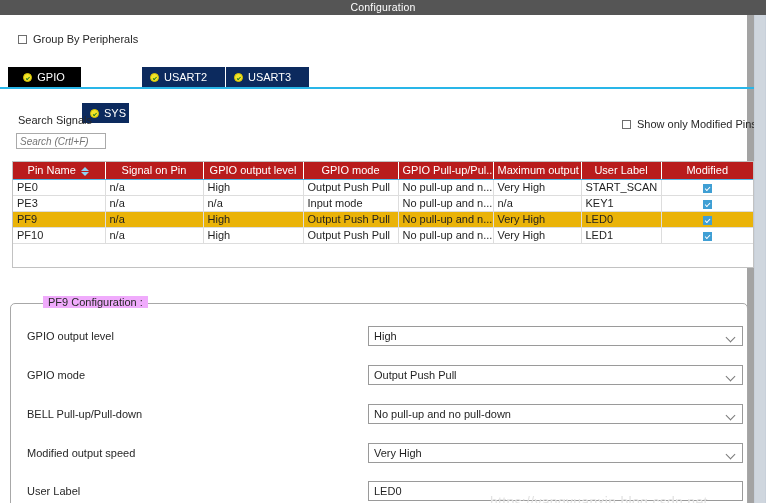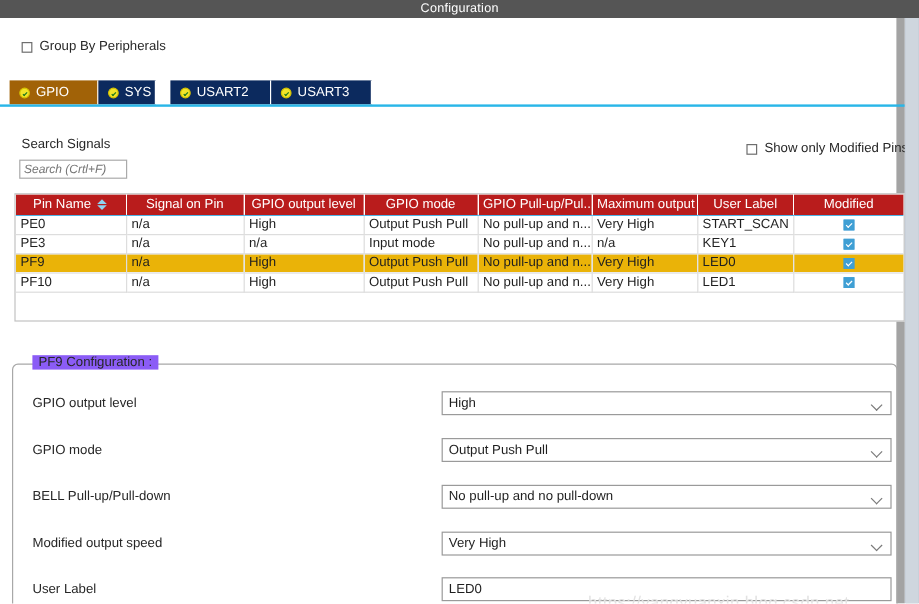--- a/index.html
+++ b/index.html
@@ -62,21 +62,21 @@
     position: absolute; top: 0; height: 20px;
     background: #0c2a5e;
     color: #ffffff;
     font-size: 11px;
     display: flex; align-items: center; gap: 5px;
     padding: 0 9px 0 8px;
     border-right: 1px solid #ffffff;
     cursor: default;
     white-space: nowrap;
   }
-  .tab.active { background: #a16207; }
+  .tab.active { background: #000000; justify-content: center; }
   .tabdot {
     width: 9px; height: 9px; border-radius: 50%;
     background: #f2e42a;
     border: 1px solid #d7c300;
     position: relative;
     flex: none;
   }
   .tabdot::after {
     content: "";
     position: absolute; left: 1.5px; top: 3.2px;
@@ -161,22 +161,22 @@
     transform: rotate(-45deg);
   }
 
   
   .groupbox {
     position: absolute; left: 10px; top: 288px; width: 738px; height: 210px;
     border: 1px solid #a8a8a8;
     border-radius: 5px;
   }
   .groupbox-title {
-    position: absolute; left: 16px; top: -8px;
-    background: #8b5cf6; padding: 0 5px;
+    position: absolute; left: 32px; top: -8px;
+    background: #f0abfc; padding: 0 5px;
     font-size: 11px; color: #272727; white-space: nowrap;
   }
   .formrow { position: absolute; left: 0; width: 100%; height: 22px; }
   .formlabel { position: absolute; left: 16px; font-size: 11px; color: #272727; white-space: nowrap; }
 
   .combo {
     position: absolute; left: 357px; width: 375px; height: 20px;
     border: 1px solid #9a9a9a; background: #ffffff;
     font-size: 11px; color: #1f1f1f;
     line-height: 18px; padding: 0 20px 0 5px;
@@ -220,21 +220,21 @@
       <span class="cbox"></span>
       <span class="cblabel">Group By Peripherals</span>
     </div>
 
     <div class="tabstrip">
       <div id="tabs-host">
           <div class="tab active" style="left: 8px; width: 74px;">
             <span class="tabdot"></span>
             <span>GPIO</span>
           </div>
-          <div class="tab" style="left: 82px; width: 48px;">
+          <div class="tab" style="left: 82px; width: 48px; margin-top: 36px;">
             <span class="tabdot"></span>
             <span>SYS</span>
           </div>
           <div class="tab" style="left: 142px; width: 84px;">
             <span class="tabdot"></span>
             <span>USART2</span>
           </div>
           <div class="tab" style="left: 226px; width: 84px;">
             <span class="tabdot"></span>
             <span>USART3</span>

